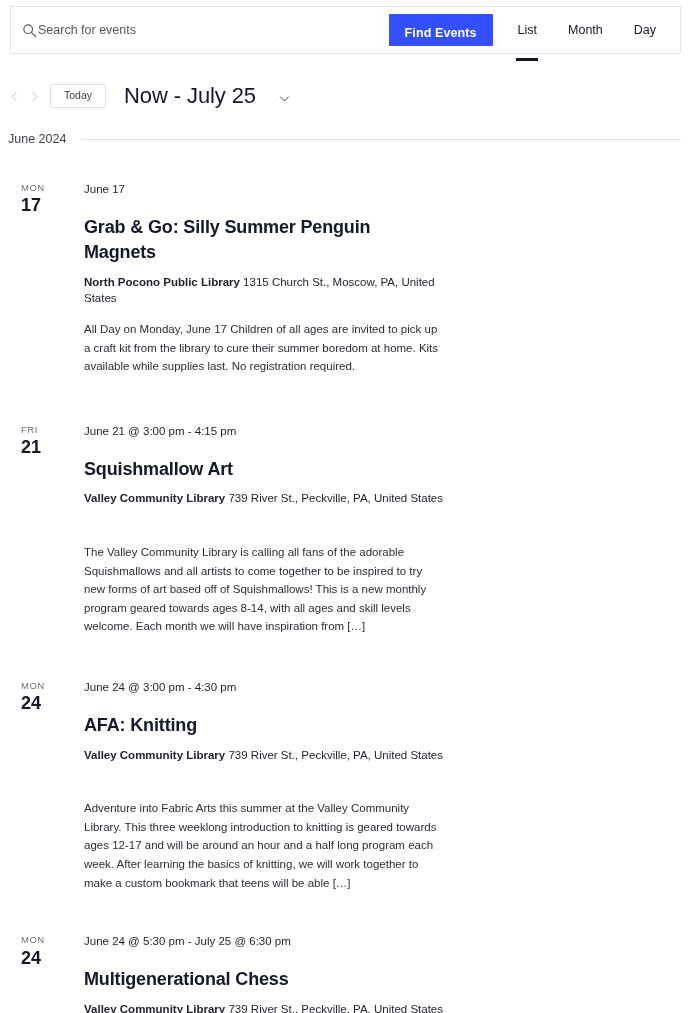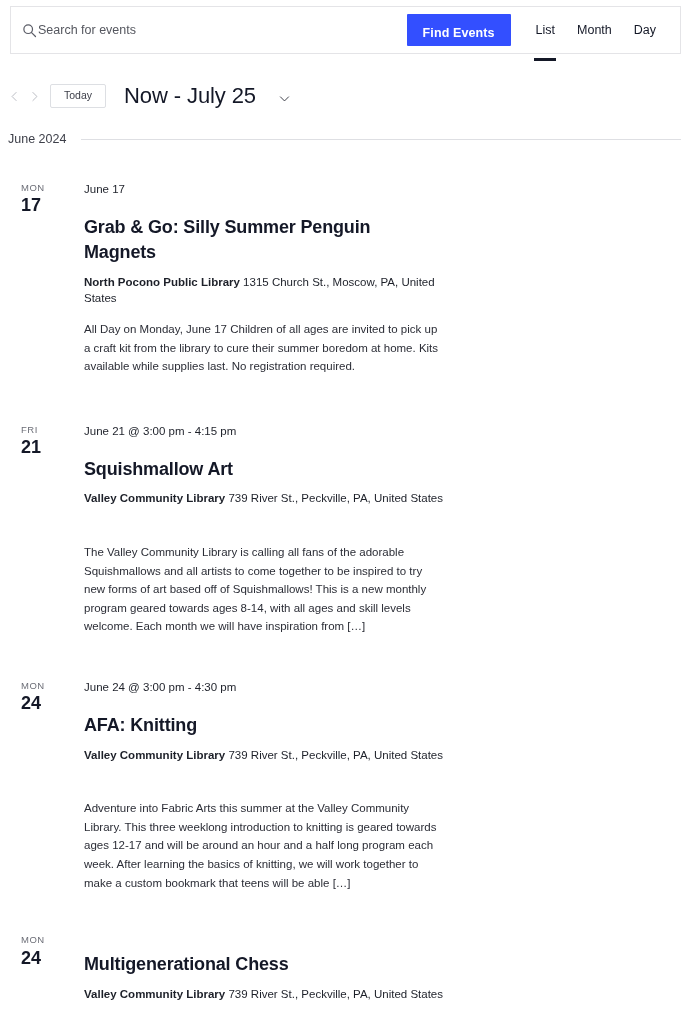--- a/index.html
+++ b/index.html
@@ -72,21 +72,21 @@
     cursor: pointer;
     border-radius: 1px;
     letter-spacing: .1px;
   }
 
   .view-tabs {
     flex: 0 0 auto;
     display: flex;
     align-items: center;
     height: 100%;
-    gap: 0px;
+    gap: 9px;
     padding-right: 13px;
   }
   .view-tab {
     position: relative;
     font-size: 12.5px;
     color: #141827;
     padding: 0 11px;
     height: 100%;
     display: flex;
     align-items: center;
@@ -345,20 +345,21 @@
       <div class="event-desc spaced">Adventure into Fabric Arts this summer at the Valley Community Library. This three weeklong introduction to knitting is geared towards ages 12-17 and will be around an hour and a half long program each week. After learning the basics of knitting, we will work together to make a custom bookmark that teens will be able […]</div>
     </div>
   </div>
 
   <div class="event-row">
     <div class="event-date">
       <div class="dow">MON</div>
       <div class="dom">24</div>
     </div>
     <div class="event-body">
+      <div class="event-time">June 24 @ 5:30 pm - July 25 @ 6:30 pm</div>
       <div class="event-title">Multigenerational Chess</div>
       <div class="event-venue">
         <span class="vname">Valley Community Library</span>
         <span>739 River St., Peckville, PA, United States</span>
       </div>
 
     </div>
   </div>
 
 </div>

